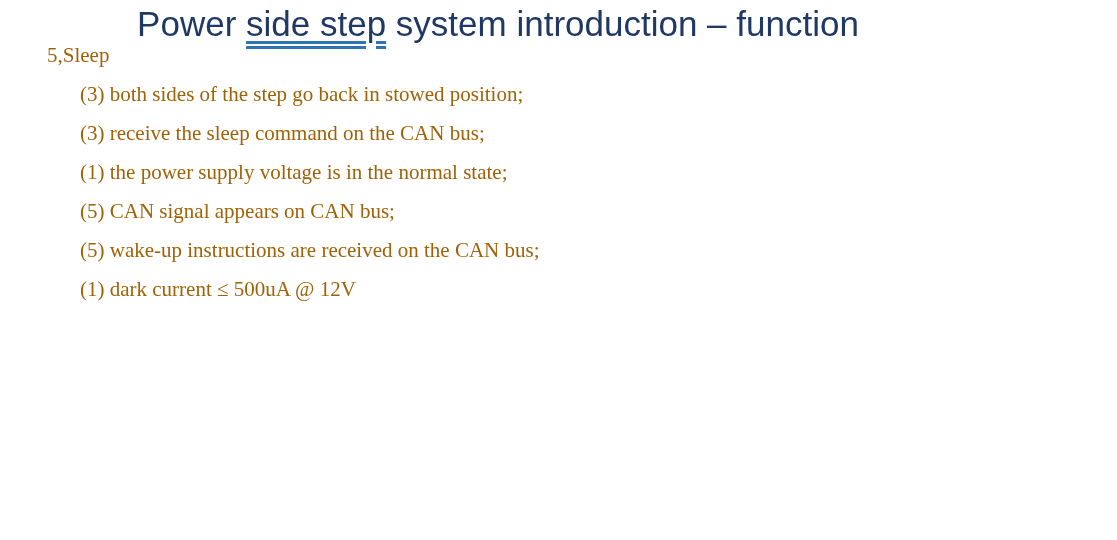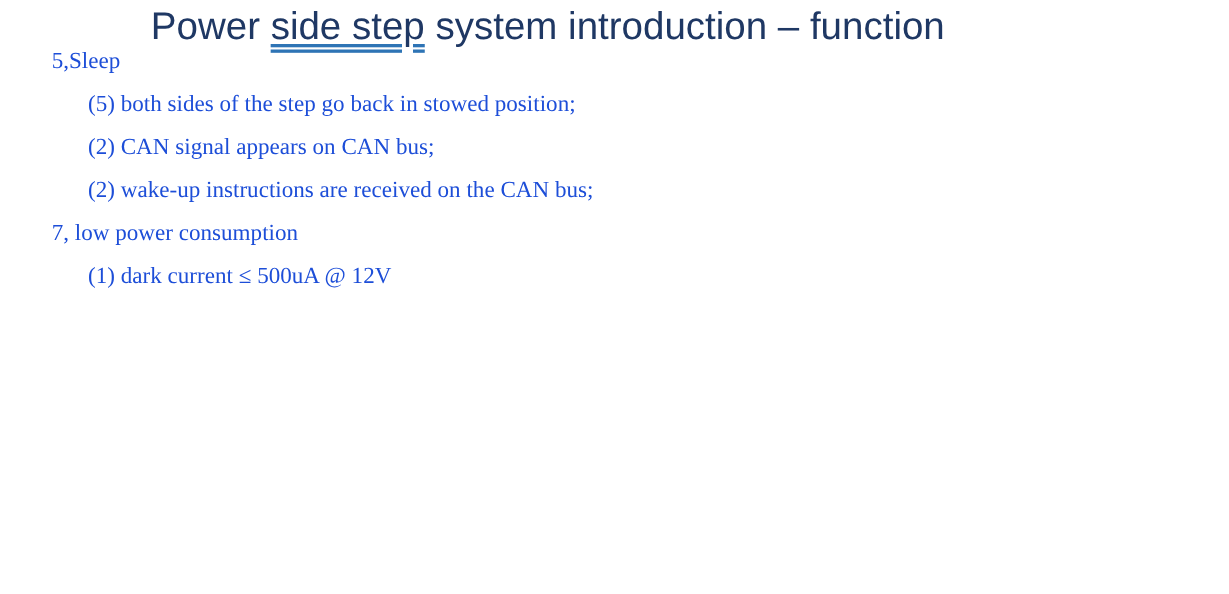--- a/index.html
+++ b/index.html
@@ -27,21 +27,21 @@
   }
   .dul {
     text-decoration: underline;
     text-decoration-style: double;
     text-decoration-color: #2E74B5;
     text-underline-offset: 5px;
   }
   .content {
     margin-top: -10px;
     padding-left: 47px;
-    color: #1d4ed8;
+    color: #a16207;
     font-size: 21px;
     line-height: 39px;
   }
   .heading {
     white-space: pre;
   }
   .item {
     padding-left: 33px;
     white-space: pre;
   }
@@ -51,23 +51,24 @@
 
 <div class="slide">
 
   <div class="title">
     <div class="t-line"><span>Power </span><span class="dul">side step</span><span> system introduction – function</span></div>
   </div>
 
   <div class="content">
 
     <div class="heading">5,Sleep</div>
-    <div class="item">(5) both sides of the step go back in stowed position;</div>
+    <div class="item">(3) both sides of the step go back in stowed position;</div>
+    <div class="item">(3) receive the sleep command on the CAN bus;</div>
 
-    <div class="item">(2) CAN signal appears on CAN bus;</div>
-    <div class="item">(2) wake-up instructions are received on the CAN bus;</div>
+    <div class="item">(1) the power supply voltage is in the normal state;</div>
+    <div class="item">(5) CAN signal appears on CAN bus;</div>
+    <div class="item">(5) wake-up instructions are received on the CAN bus;</div>
 
-    <div class="heading">7, low power consumption</div>
     <div class="item">(1) dark current ≤ 500uA @ 12V</div>
 
   </div>
 
 </div>
 
 </body></html>

